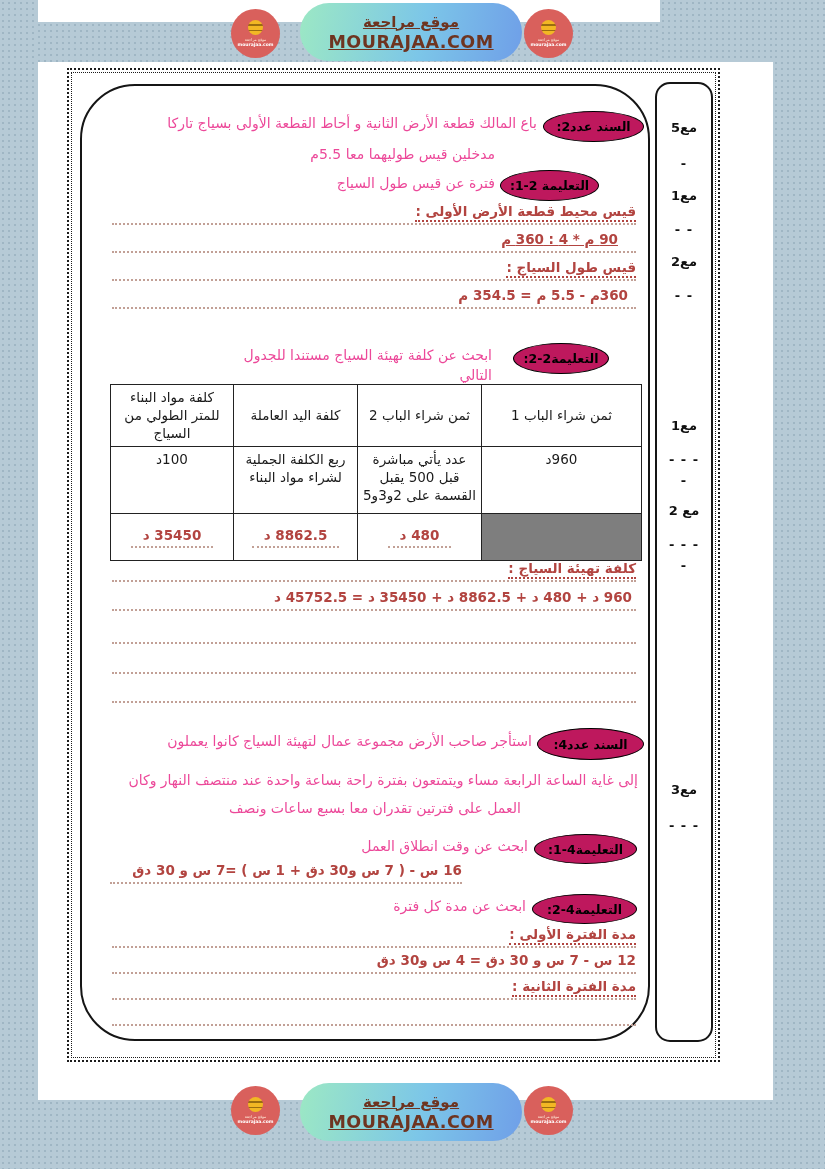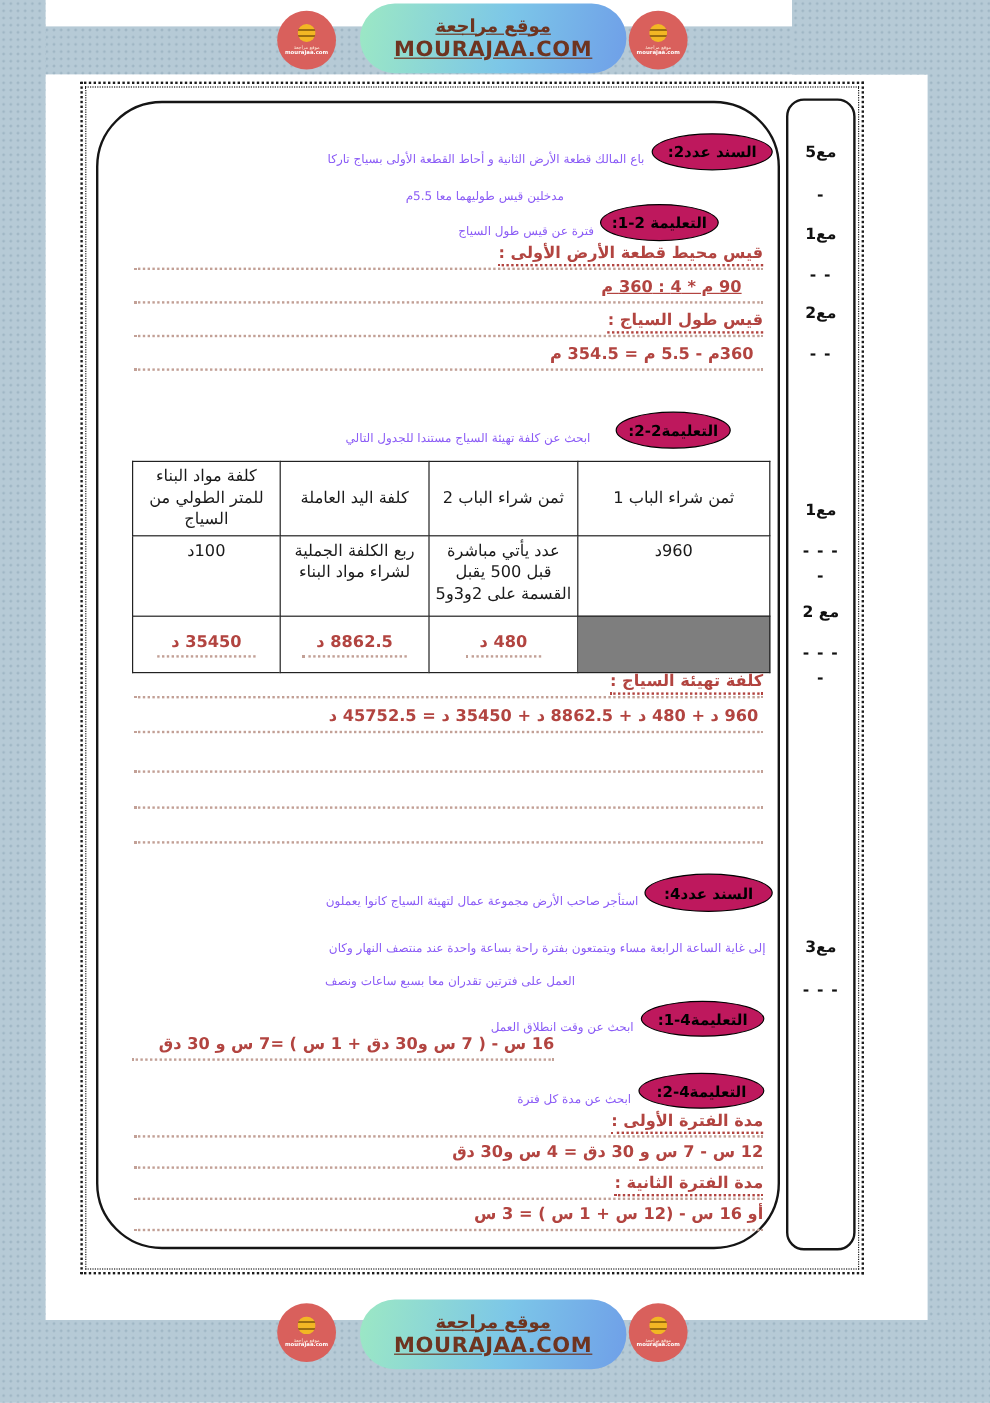--- a/index.html
+++ b/index.html
@@ -29,21 +29,21 @@
         border:2.2px solid #151515;border-radius:55px;background:#ffffff;}
   .gradebar{position:absolute;left:655px;top:82px;width:54px;height:956px;
         border:2.2px solid #151515;border-radius:15px;background:#ffffff;}
   .mark{position:absolute;width:100%;text-align:center;direction:rtl;
         font-weight:bold;font-size:13px;color:#111;letter-spacing:1px;}
   
   .badge{position:absolute;background:#be185d;border:1.6px solid #000;border-radius:50%;
         display:flex;align-items:center;justify-content:center;direction:rtl;
         font-weight:bold;font-size:12.5px;color:#000;z-index:4;}
   
-  .ar{position:absolute;direction:rtl;text-align:right;font-size:10px;color:#8b5cf6;line-height:1.45;margin-top:14px;}
+  .ar{position:absolute;direction:rtl;text-align:right;font-size:14px;color:#ec4899;line-height:1.45;}
   
   .ans{position:absolute;direction:rtl;text-align:right;font-weight:bold;color:#b24440;
        font-size:13.5px;border-bottom:2px dotted #c2a096;padding-bottom:3px;min-height:17px;}
   .ul{border-bottom:2px dotted #b24440;padding-bottom:1px;}
   .split{display:flex;justify-content:space-between;}
   
   table.cost{position:absolute;left:110px;top:384px;width:531px;border-collapse:collapse;
        direction:rtl;font-size:13.5px;color:#1a1a1a;table-layout:fixed;}
   table.cost td{border:1.5px solid #222;text-align:center;vertical-align:top;padding:3px 4px;line-height:1.35;}
   table.cost tr.hdr td{height:34px;vertical-align:middle;}
@@ -94,21 +94,21 @@
   <div class="mark" style="top:389px;">-</div>
   <div class="mark" style="top:419px;">مع 2</div>
   <div class="mark" style="top:453px;">- - -</div>
   <div class="mark" style="top:474px;">-</div>
   <div class="mark" style="top:698px;">مع3</div>
   <div class="mark" style="top:734px;">- - -</div>
 </div>
 
 <div class="badge" style="left:543px;top:111px;width:99px;height:29px;">السند عدد2:</div>
 <div class="ar" style="left:115px;top:113px;width:422px;">باع المالك قطعة الأرض الثانية و أحاط القطعة الأولى بسياج تاركا</div>
-<div class="ar" style="left:140px;top:144px;width:330px;">مدخلين  قيس طوليهما معا 5.5م</div>
+<div class="ar" style="left:165px;top:144px;width:330px;">مدخلين  قيس طوليهما معا 5.5م</div>
 
 <div class="badge" style="left:500px;top:170px;width:97px;height:29px;">التعليمة 2-1:</div>
 <div class="ar" style="left:285px;top:173px;width:210px;">فترة عن قيس طول السياج</div>
 
 <div class="ans" style="left:112px;top:203px;width:524px;"><span class="ul">قيس محيط قطعة الأرض الأولى :</span></div>
 <div class="ans" style="left:112px;top:231px;width:524px;padding-left:0;"><span style="padding-right:18px;text-decoration:underline;">90 م * 4 : 360 م</span></div>
 <div class="ans" style="left:112px;top:259px;width:524px;"><span class="ul">قيس طول السياج :</span></div>
 <div class="ans" style="left:112px;top:287px;width:524px;"><span style="padding-right:8px;">360م - 5.5 م = 354.5 م</span></div>
 
 <div class="badge" style="left:513px;top:343px;width:94px;height:29px;">التعليمة2-2:</div>
@@ -157,21 +157,20 @@
 <div class="badge" style="left:534px;top:834px;width:101px;height:28px;">التعليمة4-1:</div>
 <div class="ar" style="left:300px;top:836px;width:228px;">ابحث عن وقت انطلاق العمل</div>
 <div class="ans" style="left:110px;top:862px;width:352px;"><span>16 س - ( 7 س و30 دق + 1 س ) =7 س و 30 دق</span></div>
 
 <div class="badge" style="left:532px;top:894px;width:103px;height:28px;">التعليمة4-2:</div>
 <div class="ar" style="left:330px;top:896px;width:196px;">ابحث عن مدة كل فترة</div>
 <div class="ans" style="left:112px;top:926px;width:524px;"><span class="ul">مدة الفترة الأولى :</span></div>
 <div class="ans" style="left:112px;top:952px;width:524px;"><span>12 س - 7 س و 30 دق = 4 س و30 دق</span></div>
 <div class="ans" style="left:112px;top:978px;width:524px;"><span class="ul">مدة الفترة الثانية :</span></div>
 <div class="ans split" style="left:112px;top:1004px;width:524px;">
-  <span>أو 16 س - (12 س + 1 س ) = 3 س</span>
 </div>
 
 <div class="pill" style="left:300px;top:1083px;">
   <span class="brand-ar">موقع مراجعة</span>
   <span class="brand-en">MOURAJAA.COM</span>
 </div>
 <div class="logo" style="left:231px;top:1086px;">
   <span class="book"></span>
   <span class="l1">موقع مراجعة</span>
   <span class="l2">mourajaa.com</span>

